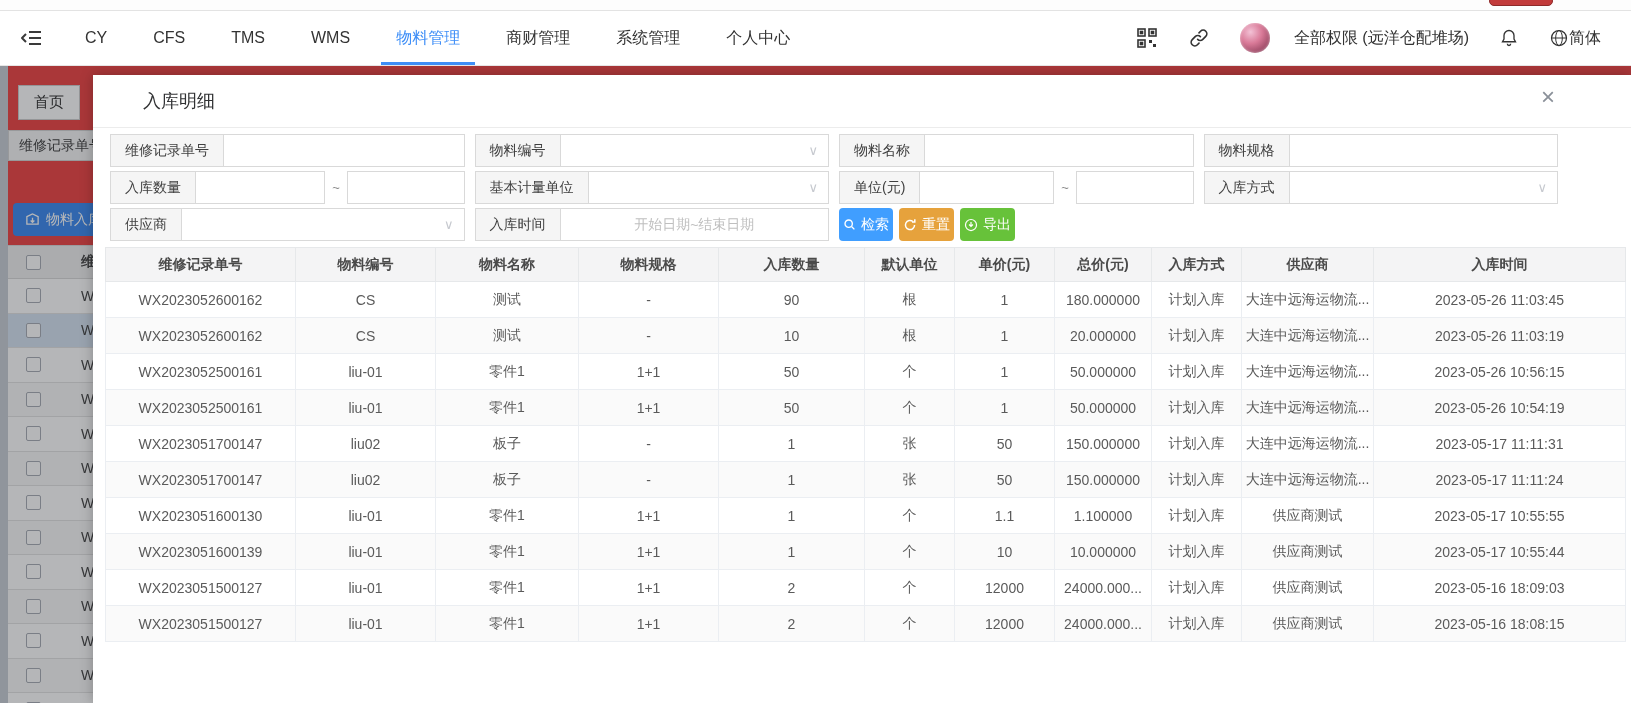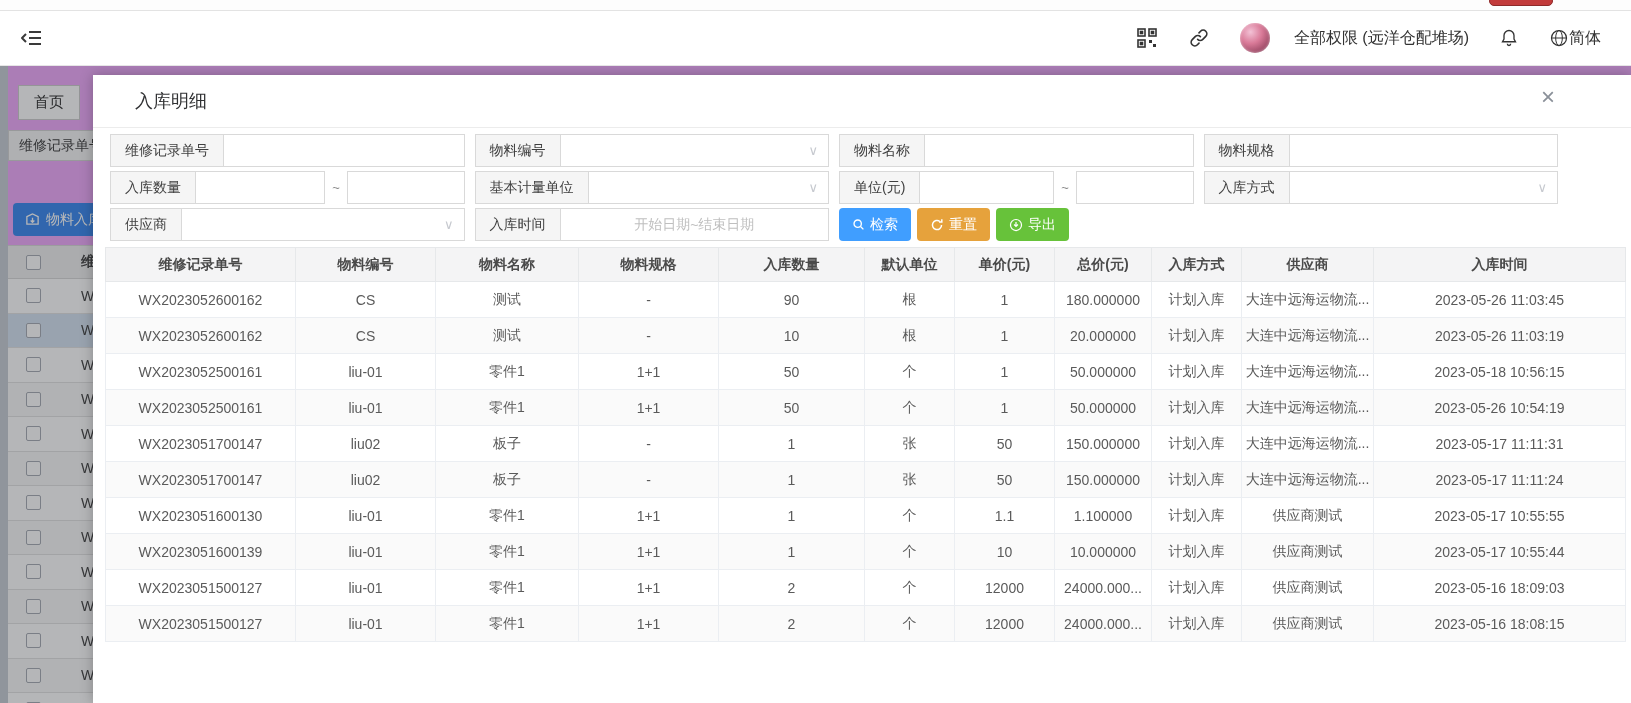--- a/index.html
+++ b/index.html
@@ -18,58 +18,58 @@
   .nav-item.active { color:#3e8ef7; }
   .nav-item.active::after { content:""; position:absolute; left:8px; right:8px; bottom:0; height:3px; background:#3e8ef7; }
   .nav-right { margin-left:auto; display:flex; align-items:center; gap:30px; padding-right:30px; }
   .nav-ico { display:flex; align-items:center; cursor:pointer; }
   .user-box { display:flex; align-items:center; gap:24px; cursor:pointer; }
   .avatar { width:30px; height:30px; border-radius:50%; background:radial-gradient(circle at 35% 30%, #f3c2d6 0%, #d97a98 40%, #9c4a66 75%, #5d3550 100%); box-shadow:inset 0 0 3px rgba(255,255,255,.6); }
   .user-name { font-size:16px; color:#333; white-space:nowrap; }
   .lang-box { display:flex; align-items:center; font-size:16px; color:#333; cursor:pointer; }
 
   
-  .page { position:absolute; left:0; top:66px; width:100%; height:637px; background:#f0abfc; overflow:hidden; }
+  .page { position:absolute; left:0; top:66px; width:100%; height:637px; background:#ef4444; overflow:hidden; }
 
   
   .bg-content { position:absolute; inset:0; }
   .bg-edge { position:absolute; left:0; top:0; bottom:0; width:8px; background:#c9ced6; }
   .bg-home-tab { position:absolute; left:18px; top:19px; width:62px; height:35px; background:#fff; border:1px solid #cfcfcf; display:flex; align-items:center; justify-content:center; font-size:15px; color:#333; }
   .bg-filter-label { position:absolute; left:8px; top:64px; width:110px; height:31px; background:#f7f7f7; border:1px solid #d4d4d4; display:flex; align-items:center; padding-left:10px; font-size:14px; color:#404040; white-space:nowrap; overflow:hidden; }
   .bg-inbound-btn { position:absolute; left:13px; top:137px; width:110px; height:33px; background:#3d8af0; border-radius:4px; color:#fff; font-size:14px; display:flex; align-items:center; gap:6px; padding-left:12px; white-space:nowrap; overflow:hidden; }
   .bg-table { position:absolute; left:8px; right:0; top:179px; bottom:-20px; background:#fff; border-top:1px solid #d9d9d9; }
   .bg-thead { height:33px; background:#f1f1f1; border-bottom:1px solid #d9d9d9; display:flex; align-items:center; font-size:14px; font-weight:bold; color:#444; }
   .bg-row { height:34.5px; border-bottom:1px solid #e3e3e3; display:flex; align-items:center; font-size:14px; color:#444; background:#fff; }
   .bg-row:nth-child(even) { background:#fafafa; }
   .bg-row.selected { background:#d6e4f2; }
   .bg-cb { width:15px; height:15px; border:1px solid #a8adb5; border-radius:2px; background:#fff; margin-left:18px; flex:0 0 auto; }
   .bg-cell-text { margin-left:40px; white-space:nowrap; }
 
   .dim-overlay { position:absolute; inset:0; background:rgba(25,28,34,0.32); z-index:5; }
 
   
   .modal { position:absolute; left:93px; top:9px; right:0; bottom:0; background:#fff; z-index:10; box-shadow:0 0 12px rgba(0,0,0,.25); }
-  .modal-header { position:relative; height:53px; border-bottom:1px solid #ececec; display:flex; align-items:center; }
+  .modal-header { position:relative; height:53px; border-bottom:1px solid #ececec; display:flex; align-items:center;padding-left:8px; }
   .modal-title { margin-left:42px; font-size:18px; color:#303133; }
   .modal-close { position:absolute; right:76px; top:10px; font-size:24px; line-height:1; color:#8a9099; cursor:pointer; }
 
   .filters { padding:6px 73px 0 17px; display:flex; flex-direction:column; gap:4px; }
   .frow { display:grid; grid-template-columns:repeat(4,1fr); gap:10px; height:33px; }
   .fgroup { display:flex; border:1px solid #d9d9d9; background:#fff; height:33px; }
   .fg-label { background:#f5f5f5; border-right:1px solid #d9d9d9; padding:0 14px; display:flex; align-items:center; font-size:14px; color:#404040; white-space:nowrap; }
   .fg-input { flex:1; position:relative; display:flex; align-items:center; background:#fff; }
   .fg-input input { width:100%; height:100%; border:none; outline:none; font-size:14px; padding:0 10px; background:transparent; }
   .chev { position:absolute; right:10px; color:#c6c9cf; font-size:13px; pointer-events:none; }
   .range-cell { display:flex; align-items:center; height:33px; }
   .range-cell .fgroup { flex:0 0 215px; }
   .tilde { flex:0 0 22px; text-align:center; color:#8a8a8a; font-size:13px; }
   .rinp { flex:1; height:33px; border:1px solid #d9d9d9; background:#fff; }
   .date-range { flex:1; display:flex; align-items:center; justify-content:center; font-size:14px; color:#bfbfbf; }
   .btn-cell { display:flex; align-items:center; gap:6px; }
-  .btn { height:33px; border:none; border-radius:4px; color:#fff; font-size:14px; display:inline-flex; align-items:center; gap:5px; padding:0 13px; cursor:pointer; white-space:nowrap; }
+  .btn { height:33px; border:none; border-radius:4px; color:#fff; font-size:14px; display:inline-flex; align-items:center; gap:5px; padding:0 4px; cursor:pointer; white-space:nowrap; }
   .btn-search { background:#409EFF; }
   .btn-reset  { background:#E6A23C; }
   .btn-export { background:#67C23A; }
 
   .table-wrap { margin:6px 6px 0 12px; }
   table.dtable { width:100%; border-collapse:collapse; table-layout:fixed; }
   .dtable th { height:34px; background:#f4f4f5; border:1px solid #e6e8ea; font-size:14px; font-weight:bold; color:#4a4a4a; text-align:center; }
   .dtable td { height:36px; border:1px solid #ebeef2; font-size:14px; color:#5a5a5a; text-align:center; white-space:nowrap; overflow:hidden; }
   .dtable tbody tr:nth-child(even) td { background:#fafafa; }
 </style>
@@ -82,20 +82,30 @@
     <div class="red-pill"></div>
   </div>
 
   <div class="navbar">
     <div class="fold-btn">
       <svg width="24" height="24" viewBox="0 0 24 24">
         <path d="M9 6h12M9 12h12M9 18h12" stroke="#3a3a3a" stroke-width="2" fill="none"></path>
         <path d="M6 8l-4 4 4 4" stroke="#3a3a3a" stroke-width="2" fill="none" stroke-linejoin="round"></path>
       </svg>
     </div>
+    <div class="nav-menu">
+        <div class="nav-item">CY</div>
+        <div class="nav-item">CFS</div>
+        <div class="nav-item">TMS</div>
+        <div class="nav-item">WMS</div>
+        <div class="nav-item active">物料管理</div>
+        <div class="nav-item">商财管理</div>
+        <div class="nav-item">系统管理</div>
+        <div class="nav-item">个人中心</div>
+      </div>
     <div class="nav-right">
       <span class="nav-ico">
         <svg width="22" height="22" viewBox="0 0 22 22" fill="none" stroke="#333" stroke-width="1.6">
           <rect x="2" y="2" width="7" height="7"></rect>
             <rect x="13" y="2" width="7" height="7"></rect>
             <rect x="2" y="13" width="7" height="7"></rect>
           <rect x="4.5" y="4.5" width="2" height="2" fill="#333"></rect>
             <rect x="15.5" y="4.5" width="2" height="2" fill="#333"></rect>
             <rect x="4.5" y="15.5" width="2" height="2" fill="#333"></rect>
           <path d="M13 13h3v3h-3zM17 17h3v3h-3z" fill="#333" stroke="none"></path>
@@ -382,21 +392,21 @@
                 <td>WX2023052500161</td>
                 <td>liu-01</td>
                 <td>零件1</td>
                 <td>1+1</td>
                 <td>50</td>
                 <td>个</td>
                 <td>1</td>
                 <td>50.000000</td>
                 <td>计划入库</td>
                 <td>大连中远海运物流...</td>
-                <td>2023-05-18 10:56:15</td>
+                <td>2023-05-26 10:56:15</td>
               </tr>
               <tr>
                 <td>WX2023052500161</td>
                 <td>liu-01</td>
                 <td>零件1</td>
                 <td>1+1</td>
                 <td>50</td>
                 <td>个</td>
                 <td>1</td>
                 <td>50.000000</td>

